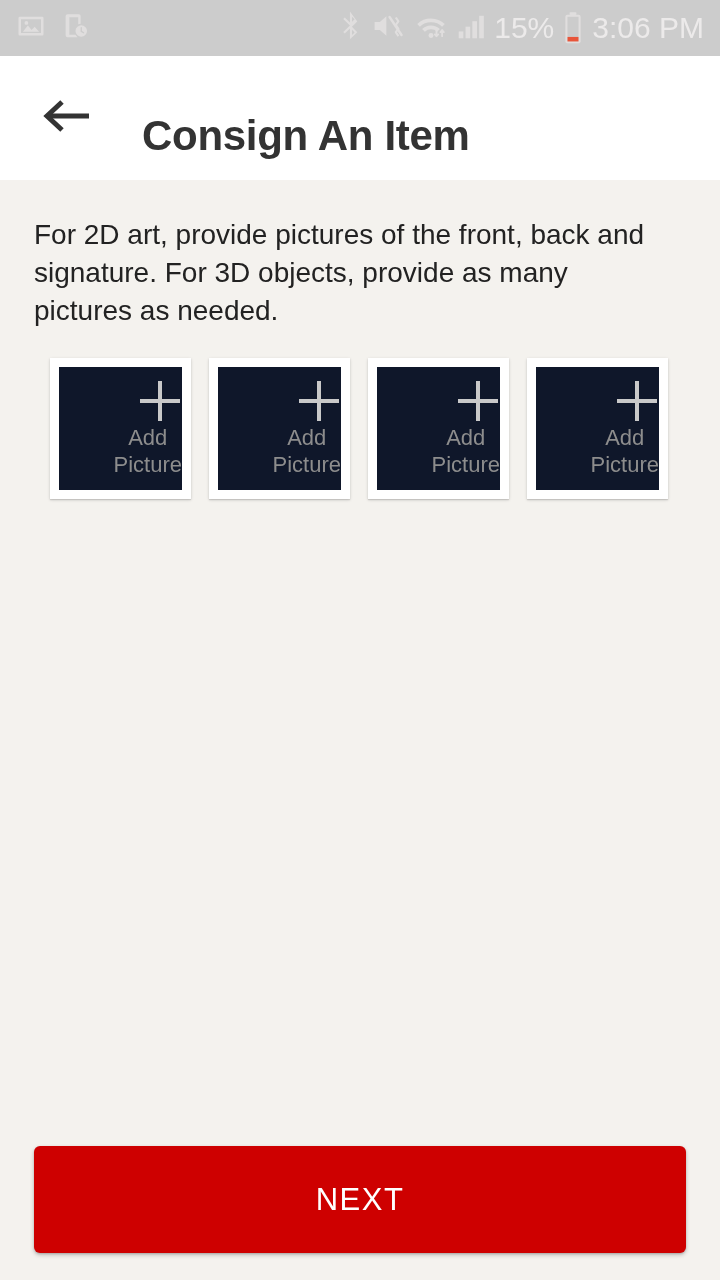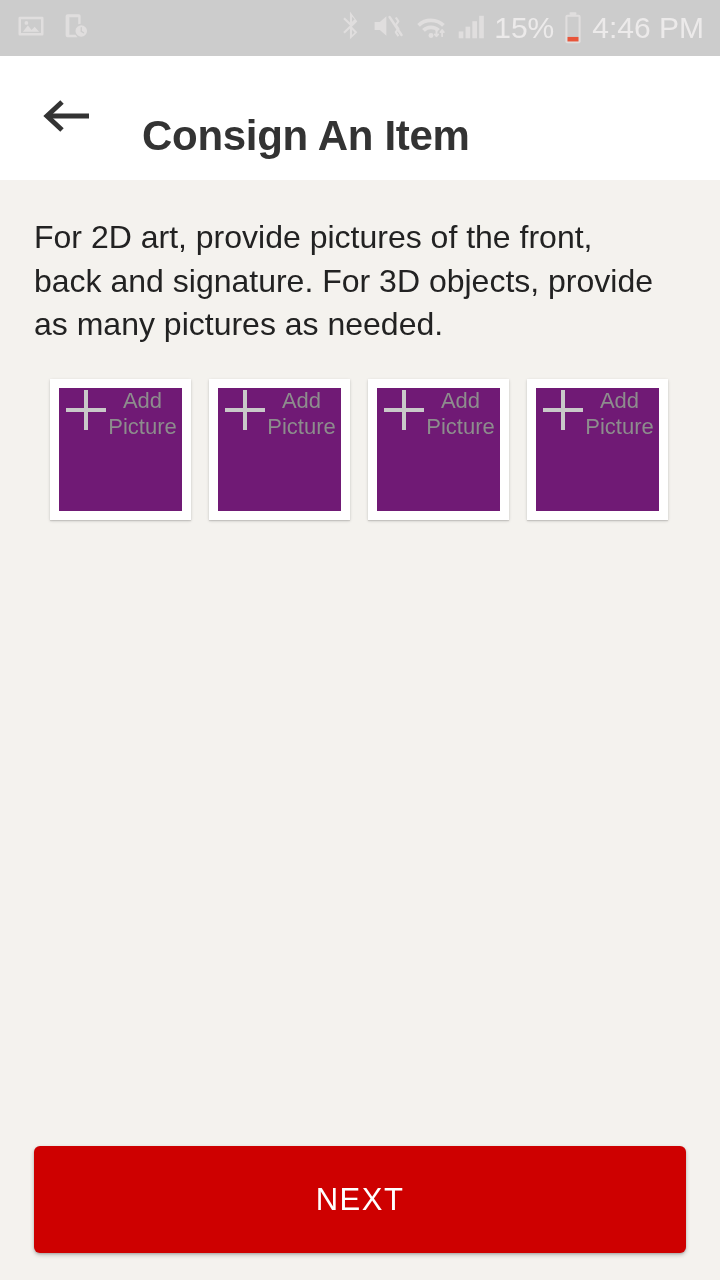--- a/index.html
+++ b/index.html
@@ -78,21 +78,21 @@
     white-space: nowrap;
     margin-top: 36px;
   }
 
   
   .content {
     padding: 0 34px;
   }
   .instructions {
     margin-top: 36px;
-    font-size: 32px;
+    font-size: 28px;
     line-height: 1.36;
     color: #222222;
     max-width: 620px;
   }
 
   .tile-row {
     margin-top: 28px;
     display: flex;
     gap: 18px;
     padding-left: 16px;
@@ -102,24 +102,24 @@
     height: 141px;
     background: #ffffff;
     box-sizing: border-box;
     padding: 9px;
     box-shadow: 0 1px 3px rgba(0,0,0,0.16), 0 1px 1px rgba(0,0,0,0.10);
     cursor: pointer;
   }
   .picture-card-inner {
     width: 100%;
     height: 100%;
-    background: #701a75;
-    display: flex;
-    flex-direction: row;
-    align-items: flex-start;
+    background: #0f172a;
+    display: flex;
+    flex-direction: column;
+    align-items: flex-end;
     justify-content: center;
     box-sizing: border-box;
   }
   .plus-icon {
     position: relative;
     width: 44px;
     height: 44px;
     margin-bottom: 2px;
   }
   .plus-icon::before,
@@ -227,21 +227,21 @@
     </span>
     <span class="sb-text">15%</span>
     <span class="sb-battery-wrap">
       <svg width="22" height="34" viewBox="0 0 14 24">
         <rect x="4.6" y="0.8" width="4.8" height="2" rx="0.5" fill="#e0dede"></rect>
         <rect x="1.6" y="2.6" width="10.8" height="20.2" rx="1.4" fill="#e0dede"></rect>
         <rect x="3.1" y="4.1" width="7.8" height="14.2" fill="#cccccc"></rect>
         <rect x="3.1" y="18.3" width="7.8" height="3.2" fill="#e8553a"></rect>
       </svg>
     </span>
-    <span class="sb-text">4:46 PM</span>
+    <span class="sb-text">3:06 PM</span>
   </div>
 </div>
 
 <div class="app-header">
   <div class="back-button">
     <span>
       <svg width="52" height="42" viewBox="0 0 52 42">
         <path d="M6 21h42" stroke="#333333" stroke-width="5" stroke-linecap="butt"></path>
         <path d="M21 7L6 21l15 14" stroke="#333333" stroke-width="5" fill="none" stroke-linejoin="miter" stroke-linecap="butt"></path>
       </svg>

